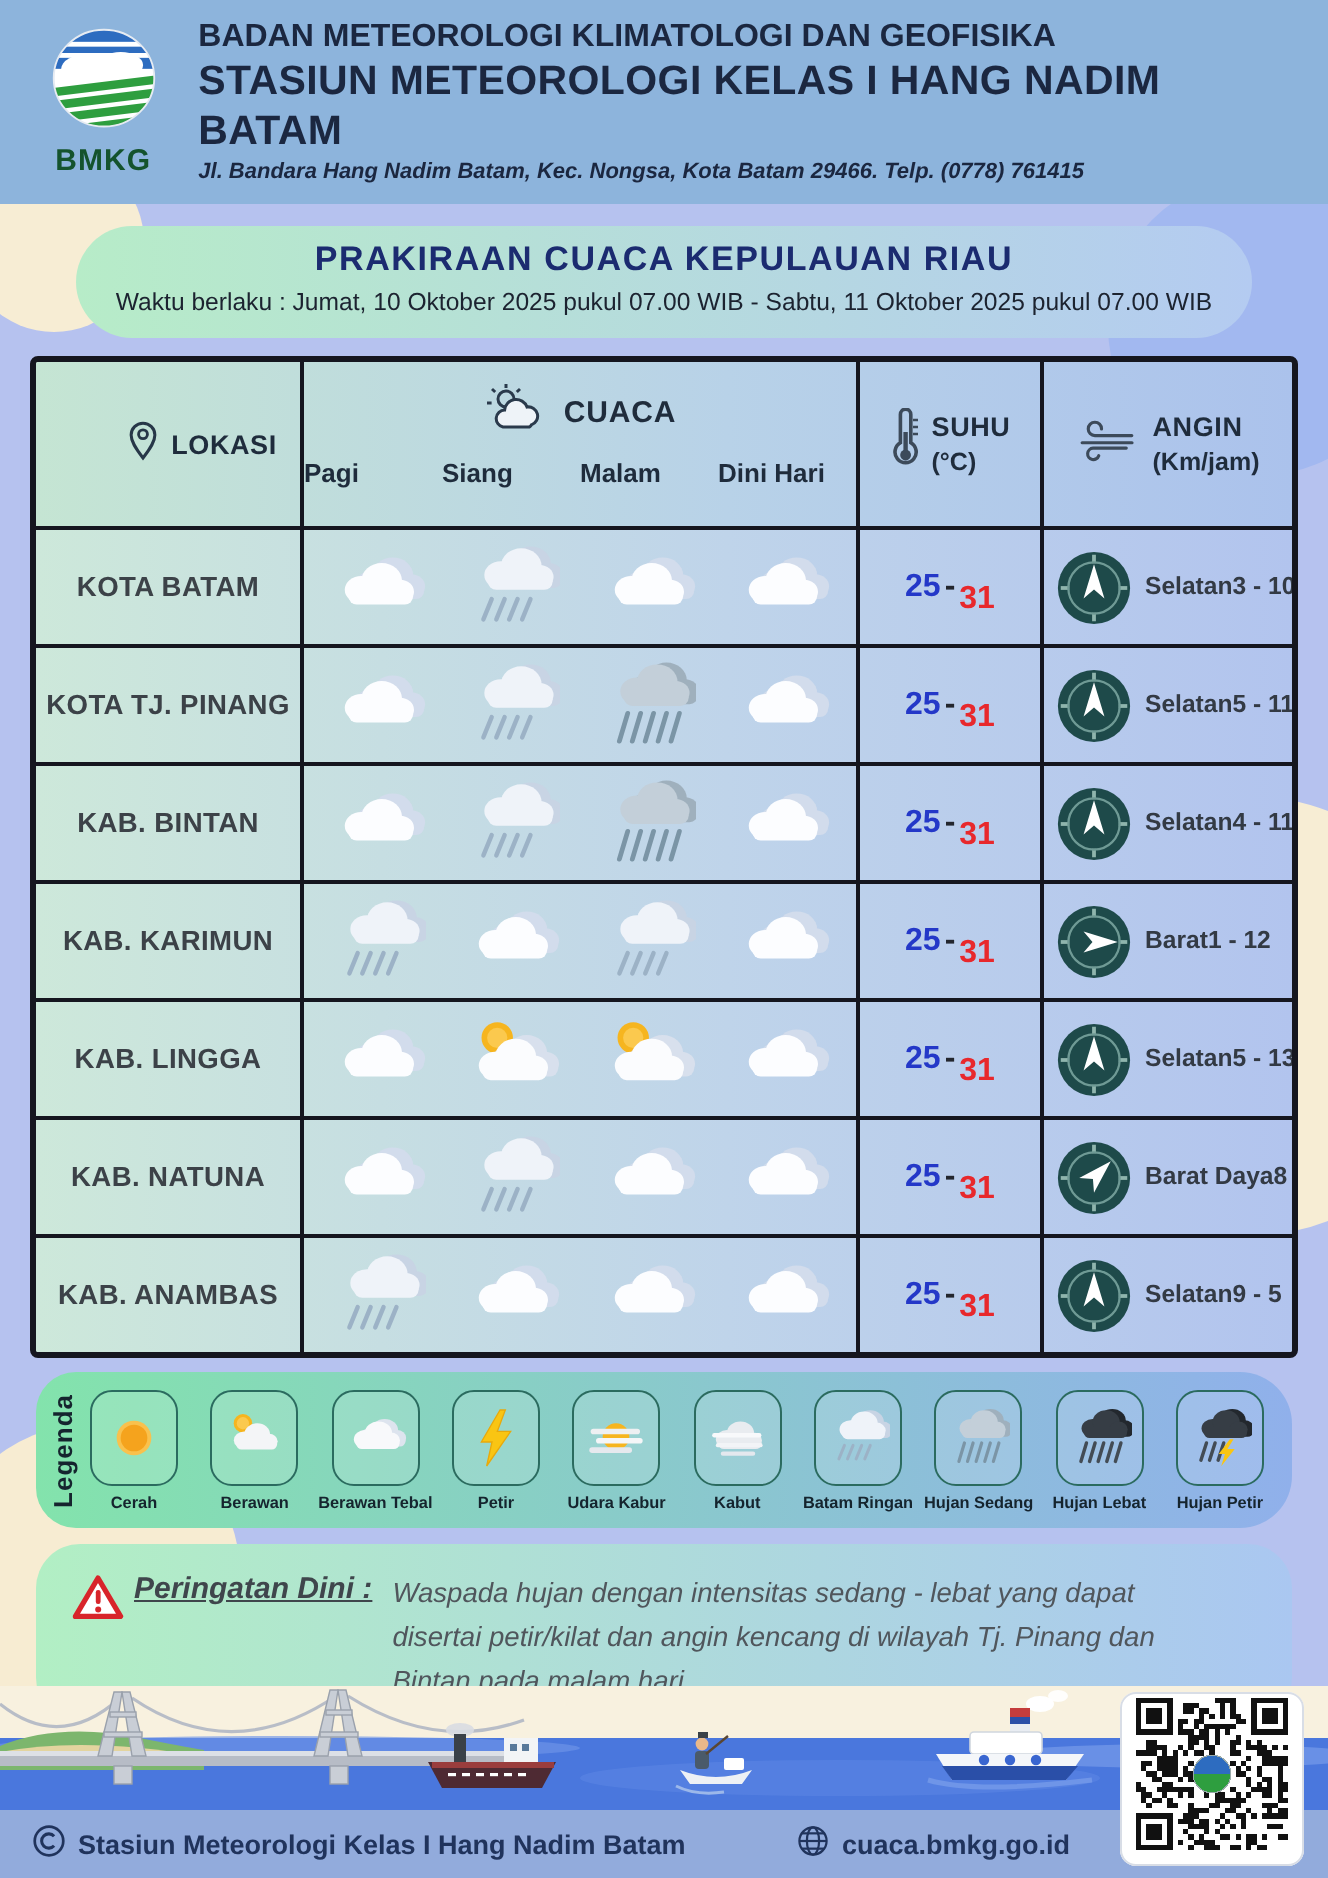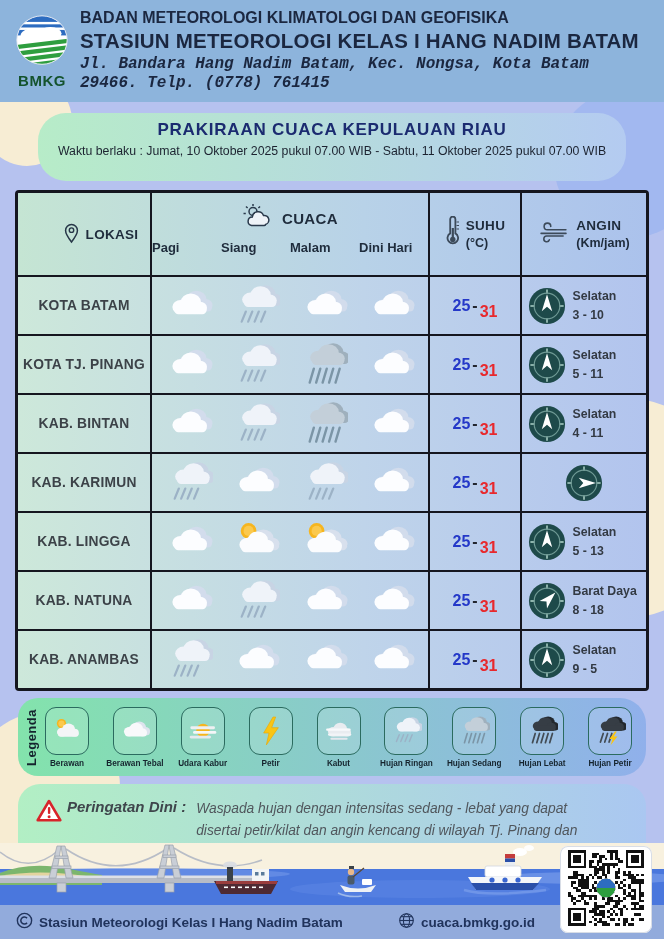--- a/index.html
+++ b/index.html
@@ -14,24 +14,24 @@
   .blob-blue-1{right:-40px;top:88px;width:150px;height:150px;background:#a2b8f0;}
 
   
   .header{position:relative;z-index:2;height:102px;background:#8db4dc;display:flex;align-items:center;padding:0 12px;box-sizing:border-box;}
   .logo-wrap{width:80px;display:flex;flex-direction:column;align-items:center;}
   .logo-wrap svg{width:60px;height:54px;}
   .logo-text{font-size:15px;font-weight:bold;color:#14532d;letter-spacing:.5px;margin-top:0px;}
   .header-text{margin-left:8px;line-height:1.22;}
   .h-line1{font-size:16px;font-weight:bold;color:#1b2740;}
   .h-line2{font-size:20.5px;font-weight:bold;color:#1b2740;letter-spacing:.2px;}
-  .h-line3{font-size:16px;font-weight:bold;font-style:italic;color:#1b2740;margin-top:2px;font-family:Liberation Mono, monospace;}
+  .h-line3{font-size:11px;font-weight:bold;font-style:italic;color:#1b2740;margin-top:2px;}
 
   
-  .title-panel{position:relative;z-index:1;margin:11px auto 0;width:588px;height:68px;border-radius:28px;
+  .title-panel{position:relative;z-index:1;margin:11px auto 0;width:588px;height:56px;border-radius:28px;
     background:linear-gradient(90deg,#b7ecc8,#b4cbf1);text-align:center;padding-top:7px;box-sizing:border-box;}
   .title-h{font-size:17px;font-weight:bold;color:#1b2b70;letter-spacing:.8px;}
   .title-sub{font-size:12.3px;color:#1c2330;margin-top:4px;}
 
   
   .wx-table{position:relative;z-index:1;margin:9px auto 0;width:628px;border:3px solid #15161f;border-radius:4px;overflow:hidden;box-sizing:content-box;background:#cde8da;}
   .grid-cols{display:grid;grid-template-columns:134px 278px 92px 1fr;}
   .t-head{height:82px;background:linear-gradient(90deg,#c5e5d3 0%,#b8d2e8 55%,#abc2ec 100%);}
   .t-row{height:57px;border-top:2.5px solid #15161f;background:linear-gradient(90deg,#cde8da 0%,#bfd4ea 55%,#b2c4ee 100%);}
   .cell{border-right:2.5px solid #15161f;display:flex;align-items:center;justify-content:center;min-width:0;}
@@ -55,40 +55,40 @@
   .icons-cell{justify-content:space-around;padding:0 3px;}
   .wx-icon{width:56px;height:48px;display:flex;align-items:center;justify-content:center;}
   .wx-icon svg{width:48px;height:46px;}
   .temp-cell{font-size:16px;font-weight:bold;}
   .t-min{color:#2438c8;}
   .t-dash{color:#23262e;margin:0 2px;}
   .t-max{color:#e8282c;margin-top:12px;}
   .angin-cell{gap:7px;}
   .compass{width:38px;height:38px;}
   .compass svg{width:38px;height:38px;}
-  .w-text{display:flex;flex-direction:column;align-items:flex-start;width:68px;line-height:1.5;}
+  .w-text{display:flex;flex-direction:row;align-items:center;width:68px;line-height:1.5;}
   .w-dir,.w-rng{font-size:12.3px;font-weight:600;color:#333a44;white-space:nowrap;}
 
   
   .legend{position:relative;z-index:1;margin:7px 18px 0;width:628px;height:78px;border-radius:20px 26px 26px 20px;
     background:linear-gradient(90deg,#83e3ac,#90b0eb);display:flex;align-items:center;box-sizing:border-box;padding:0 8px 0 6px;}
   .legend-label{writing-mode:vertical-rl;transform:rotate(180deg);font-weight:bold;font-size:13px;color:#15242e;letter-spacing:.5px;flex:0 0 auto;}
   .legend-items{display:flex;flex:1;justify-content:space-between;padding:0 2px;}
   .legend-item{display:flex;flex-direction:column;align-items:center;width:52px;}
   .legend-box{width:42px;height:46px;border:1.6px solid #2b6b5f;border-radius:11px;background:rgba(255,255,255,.15);
     display:flex;align-items:center;justify-content:center;}
   .legend-box svg{width:32px;height:32px;}
   .legend-name{font-size:8.2px;font-weight:600;color:#15242e;margin-top:4px;white-space:nowrap;}
 
   
   .warning{position:relative;z-index:1;margin:8px auto 0;width:628px;height:89px;border-radius:22px;
     background:linear-gradient(90deg,#b2efc4,#aac7f1);box-sizing:border-box;padding:14px 16px 0 14px;display:flex;align-items:flex-start;}
   .warn-icon{width:26px;height:24px;margin:1px 5px 0 4px;flex:0 0 auto;}
   .warn-icon svg{width:26px;height:24px;}
-  .warn-label{font-size:15px;font-weight:bold;font-style:italic;color:#3f464c;white-space:nowrap;margin-right:10px;}
+  .warn-label{font-size:15px;font-weight:bold;font-style:italic;color:#3f464c;white-space:nowrap;margin-right:10px;text-decoration:underline;}
   .warn-text{font-size:13.8px;font-style:italic;color:#50565c;line-height:1.58;width:414px;}
 
   
   .footer-illus{position:absolute;left:0;top:843px;width:664px;height:62px;z-index:1;}
   .bottom-bar{position:absolute;left:0;top:905px;width:664px;height:34px;background:#92abdc;z-index:1;
     display:flex;align-items:center;color:#20335c;font-size:13.5px;font-weight:600;}
   .bb-copy{display:flex;align-items:center;gap:6px;margin-left:16px;}
   .bb-copy svg{width:17px;height:17px;}
   .bb-site{display:flex;align-items:center;gap:6px;position:absolute;left:398px;}
   .bb-site svg{width:17px;height:17px;}
@@ -585,20 +585,24 @@
                   <line x1="20" y1="2.5" x2="20" y2="7"></line>
                   <line x1="20" y1="33" x2="20" y2="37.5"></line>
                   <line x1="2.5" y1="20" x2="7" y2="20"></line>
                   <line x1="33" y1="20" x2="37.5" y2="20"></line>
                 </g>
                 <circle cx="20" cy="20" r="13.5" fill="none" stroke="#6f9a95" stroke-width="1.2"></circle>
                 <g transform="rotate(90 20 20)">
                   <polygon points="20,7.5 25.5,25.5 20,20.8 14.5,25.5" fill="#ffffff"></polygon>
                 </g>
               </svg></span>
+        <span class="w-text">
+          <span class="w-dir">Barat</span>
+          <span class="w-rng">1 - 12</span>
+        </span>
       </div>
     </div>
 
     <div class="grid-cols t-row">
       <div class="cell">
             <span class="loc-name">KAB. LINGGA</span>
           </div>
       <div class="cell icons-cell">
             <div class="wx-icon">
               <svg viewBox="0 0 52 48">
@@ -877,20 +881,29 @@
           <span class="w-rng">9 - 5</span>
         </span>
       </div>
     </div>
   </div>
   </div>
 
   <div class="legend">
     <div class="legend-label">Legenda</div>
     <div class="legend-items" id="legend-items">
+    <div class="legend-item">
+      <div class="legend-box">
+            <svg viewBox="0 0 48 48">
+              <circle cx="24" cy="24" r="13" fill="#f9c14d"></circle>
+              <circle cx="24" cy="24" r="10" fill="#f5a31d"></circle>
+            </svg>
+          </div>
+      <div class="legend-name">Cerah</div>
+    </div>
 
 
     <div class="legend-item">
       <div class="legend-box">
             <svg viewBox="0 0 52 48">
               <circle cx="17" cy="12" r="7.5" fill="#f6b51f"></circle>
               <circle cx="17" cy="12" r="5" fill="#fbc94e"></circle>
               <g transform="translate(2,2) scale(.95)">
                 <ellipse cx="17" cy="25" rx="9" ry="7.5" fill="#f4f5f7"></ellipse>
                 <ellipse cx="28" cy="20" rx="11" ry="9.5" fill="#f4f5f7"></ellipse>
@@ -916,36 +929,36 @@
               <ellipse cx="38" cy="26" rx="7.5" ry="6.5" fill="#f8f9fb"></ellipse>
               <rect x="10" y="24" width="35" height="9" rx="4.5" fill="#f8f9fb"></rect>
             </svg>
           </div>
       <div class="legend-name">Berawan Tebal</div>
     </div>
 
     <div class="legend-item">
       <div class="legend-box">
             <svg viewBox="0 0 48 48">
+              <polygon points="27,3 13,27 21,27 17,45 35,19 25,19 31,3" fill="#f9c513" stroke="#e8a90c" stroke-width="1"></polygon>
+            </svg>
+          </div>
+      <div class="legend-name">Petir</div>
+    </div>
+
+    <div class="legend-item">
+      <div class="legend-box">
+            <svg viewBox="0 0 48 48">
               <circle cx="24" cy="23" r="10" fill="#f6b51f"></circle>
               <rect x="5" y="17" width="37" height="4.2" rx="2.1" fill="#eef0f2"></rect>
               <rect x="9" y="24" width="35" height="4.2" rx="2.1" fill="#f5f6f8"></rect>
               <rect x="4" y="31" width="32" height="4.2" rx="2.1" fill="#e6e9ee"></rect>
             </svg>
           </div>
       <div class="legend-name">Udara Kabur</div>
-    </div>
-
-    <div class="legend-item">
-      <div class="legend-box">
-            <svg viewBox="0 0 48 48">
-              <polygon points="27,3 13,27 21,27 17,45 35,19 25,19 31,3" fill="#f9c513" stroke="#e8a90c" stroke-width="1"></polygon>
-            </svg>
-          </div>
-      <div class="legend-name">Petir</div>
     </div>
 
     <div class="legend-item">
       <div class="legend-box">
             <svg viewBox="0 0 52 48">
               <ellipse cx="17" cy="25" rx="9" ry="7.5" fill="#e9ecf0"></ellipse>
               <ellipse cx="28" cy="20" rx="11" ry="9.5" fill="#e9ecf0"></ellipse>
               <ellipse cx="38" cy="26" rx="7.5" ry="6.5" fill="#e9ecf0"></ellipse>
               <rect x="10" y="24" width="35" height="9" rx="4.5" fill="#e9ecf0"></rect>
               <rect x="5" y="20" width="40" height="3.6" rx="1.8" fill="#f8f9fb"></rect>
@@ -970,21 +983,21 @@
                 <ellipse cx="28" cy="20" rx="11" ry="9.5" fill="#eff3f9"></ellipse>
                 <ellipse cx="38" cy="26" rx="7.5" ry="6.5" fill="#eff3f9"></ellipse>
                 <rect x="10" y="24" width="35" height="9" rx="4.5" fill="#eff3f9"></rect>
               </g>
               <line x1="15" y1="30" x2="10.5" y2="41" stroke="#9cb2c6" stroke-width="2.4" stroke-linecap="round"></line>
               <line x1="22" y1="30" x2="17.5" y2="41" stroke="#9cb2c6" stroke-width="2.4" stroke-linecap="round"></line>
               <line x1="29" y1="30" x2="24.5" y2="41" stroke="#9cb2c6" stroke-width="2.4" stroke-linecap="round"></line>
               <line x1="36" y1="30" x2="31.5" y2="41" stroke="#9cb2c6" stroke-width="2.4" stroke-linecap="round"></line>
             </svg>
           </div>
-      <div class="legend-name">Hujan Ringan</div>
+      <div class="legend-name">Batam Ringan</div>
     </div>
 
     <div class="legend-item">
       <div class="legend-box">
             <svg viewBox="0 0 52 48">
               <g transform="translate(3,-9)">
                 <g transform="translate(5,-1)">
                   <ellipse cx="17" cy="25" rx="9" ry="7.5" fill="#9fb0bd"></ellipse>
                   <ellipse cx="28" cy="20" rx="11" ry="9.5" fill="#9fb0bd"></ellipse>
                   <ellipse cx="38" cy="26" rx="7.5" ry="6.5" fill="#9fb0bd"></ellipse>

